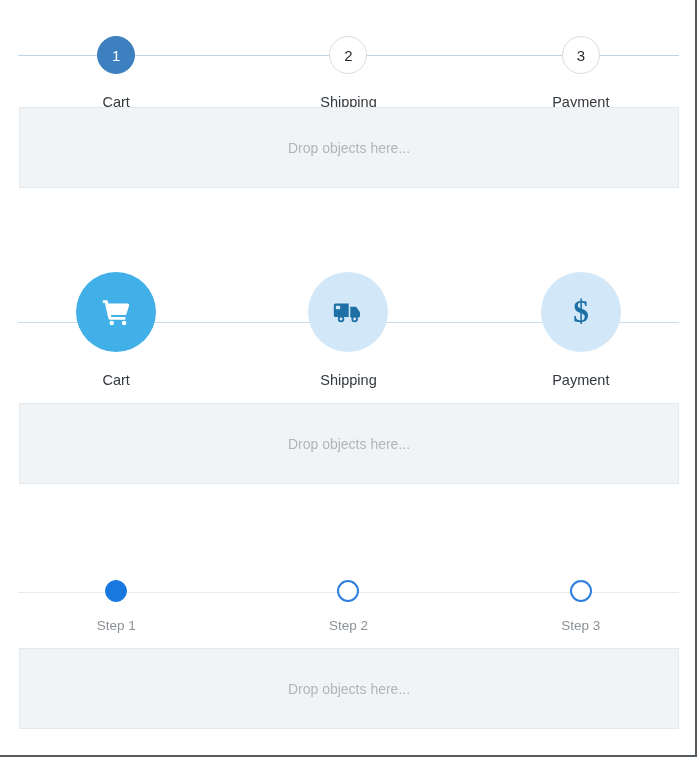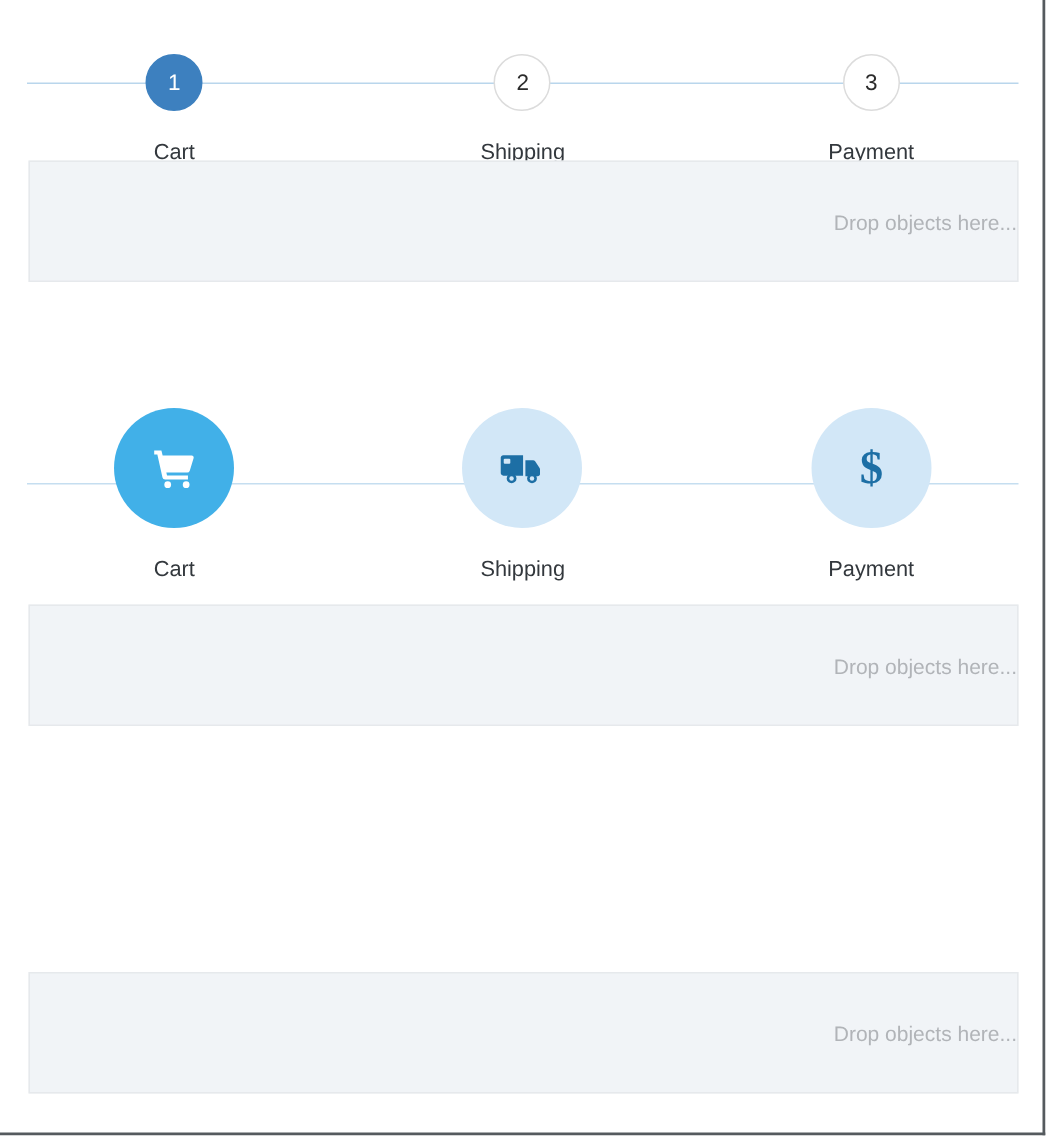--- a/index.html
+++ b/index.html
@@ -133,21 +133,21 @@
   .dropzone {
     position: absolute;
     left: 19px;
     width: 660px;
     height: 81px;
     background: #f1f4f7;
     border: 1px solid #e6e9ec;
     box-sizing: border-box;
     display: flex;
     align-items: center;
-    justify-content: flex-end;
+    justify-content: center;
   }
   .dropzone .dz-text {
     font-size: 14px;
     color: #b1b4b8;
   }
   .dz1 { top: 107px; }
   .dz2 { top: 403px; }
   .dz3 { top: 648px; }
 </style>
 </head>
@@ -236,18 +236,41 @@
         </div>
 
       </div>
     </div>
   </div>
 
   <div class="dropzone dz2">
     <span class="dz-text">Drop objects here...</span>
   </div>
 
+  <div class="stepper-block v3">
+    <div class="stepper">
+      <div class="connector"></div>
+      <div class="steps">
+
+        <div class="step">
+          <div class="dot active"></div>
+          <div class="caption">Step 1</div>
+        </div>
+
+        <div class="step">
+          <div class="dot inactive"></div>
+          <div class="caption">Step 2</div>
+        </div>
+
+        <div class="step">
+          <div class="dot inactive"></div>
+          <div class="caption">Step 3</div>
+        </div>
+
+      </div>
+    </div>
+  </div>
 
   <div class="dropzone dz3">
     <span class="dz-text">Drop objects here...</span>
   </div>
 
 </div>
 
 </body></html>

